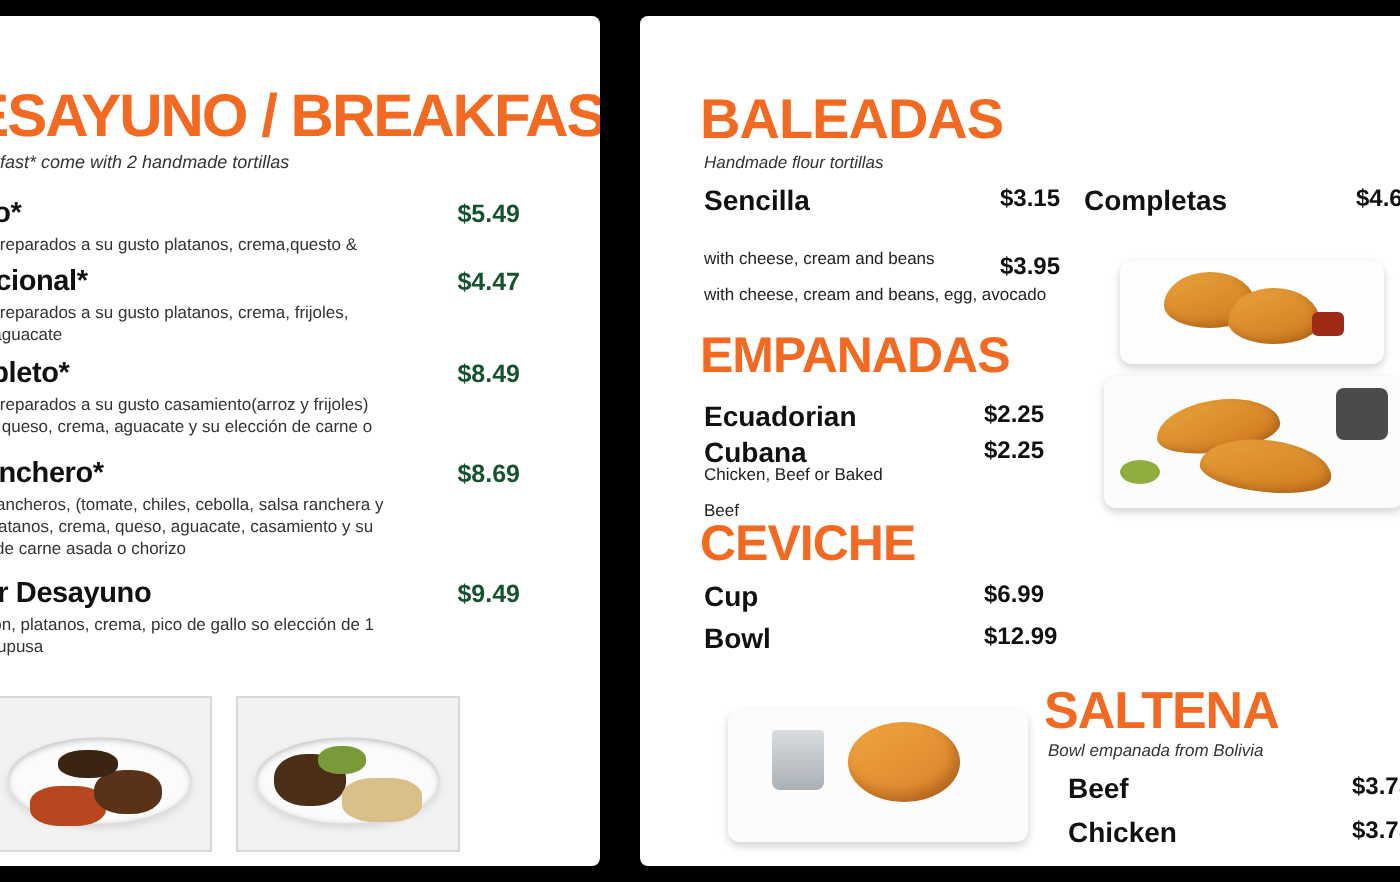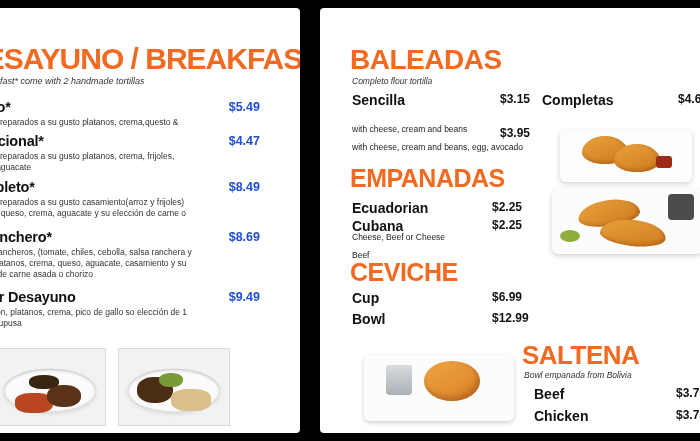--- a/index.html
+++ b/index.html
@@ -35,21 +35,21 @@
   .l-item .nm {
     font-size:14.5px; font-weight:bold; color:#111; letter-spacing:-0.2px;
     line-height:1.05;
   }
   .l-item .ds {
     font-size:8.5px; color:#333; line-height:1.28; margin-top:2px;
     width:235px;
   }
   .l-item .pr {
     position:absolute; right:14px; top:0;
-    font-size:12.5px; font-weight:bold; color:#1d4ed8;
+    font-size:12.5px; font-weight:bold; color:#14532d;
   }
 
   .plate {
     position:absolute;
     background:#f2f2f2;
     border:1px solid #d8d8d8;
     overflow:hidden;
   }
   .plate .dish {
     position:absolute; left:50%; top:54%;
@@ -158,21 +158,21 @@
     <div class="food" style="left:40px; top:24px; width:24px; height:14px; background:#7a9a3a; border-radius:45%;"></div>
   </div>
 </div>
 
 <div class="gap-bar"></div>
 
 <div class="board right-board">
   <div class="r-wrap">
 
     <div class="r-title" style="left:14px; top:36px; font-size:28px;">BALEADAS</div>
-    <div class="r-sub" style="left:16px; top:68px;">Completo flour tortilla</div>
+    <div class="r-sub" style="left:16px; top:68px;">Handmade flour tortillas</div>
 
     <div class="r-item" style="left:16px; top:84px; width:200px;">
       <div class="nm">Sencilla</div>
       <div class="ds">with cheese, cream and beans</div>
       <div class="pr" style="left:148px; top:0;">$3.15</div>
     </div>
 
     <div class="r-item" style="left:16px; top:118px; width:210px;">
       <div class="ds">with cheese, cream and beans, egg, avocado</div>
       <div class="pr" style="left:148px; top:0;">$3.95</div>
@@ -180,21 +180,21 @@
 
     <div class="r-item" style="left:206px; top:84px; width:168px;">
       <div class="nm">Completas</div>
       <div class="pr" style="left:136px; top:0;">$4.69</div>
     </div>
 
     <div class="r-title" style="left:14px; top:156px; font-size:25px;">EMPANADAS</div>
 
     <div class="r-item" style="left:16px; top:192px; width:200px;">
       <div class="nm">Ecuadorian</div>
-      <div class="ds">Cheese, Beef or Cheese</div>
+      <div class="ds">Chicken, Beef or Baked</div>
       <div class="pr" style="left:140px; top:0;">$2.25</div>
     </div>
 
     <div class="r-item" style="left:16px; top:210px; width:200px;">
       <div class="nm">Cubana</div>
       <div class="ds">Beef</div>
       <div class="pr" style="left:140px; top:0;">$2.25</div>
     </div>
 
     <div class="r-title" style="left:14px; top:250px; font-size:25px;">CEVICHE</div>

